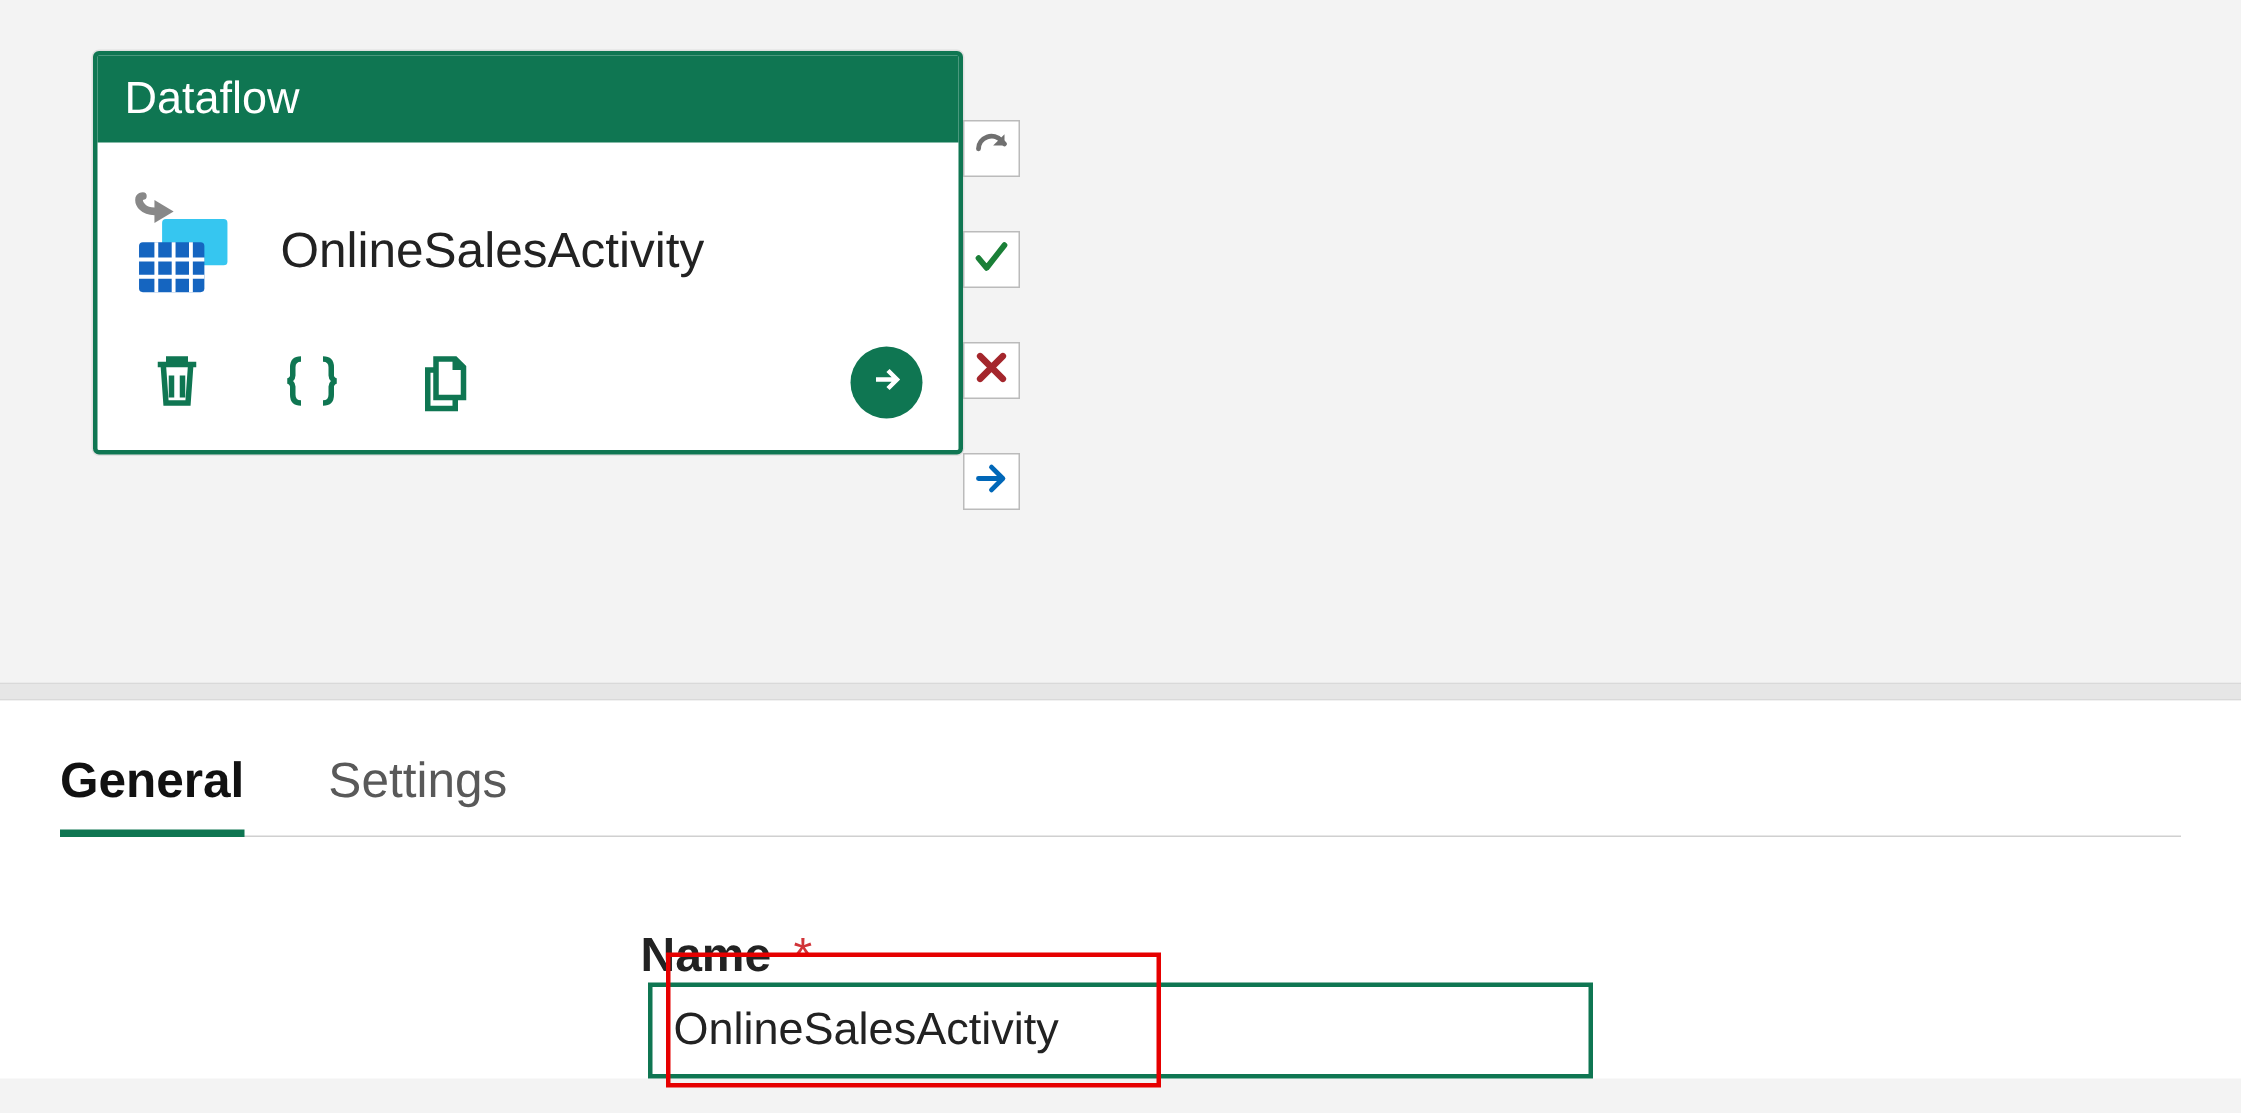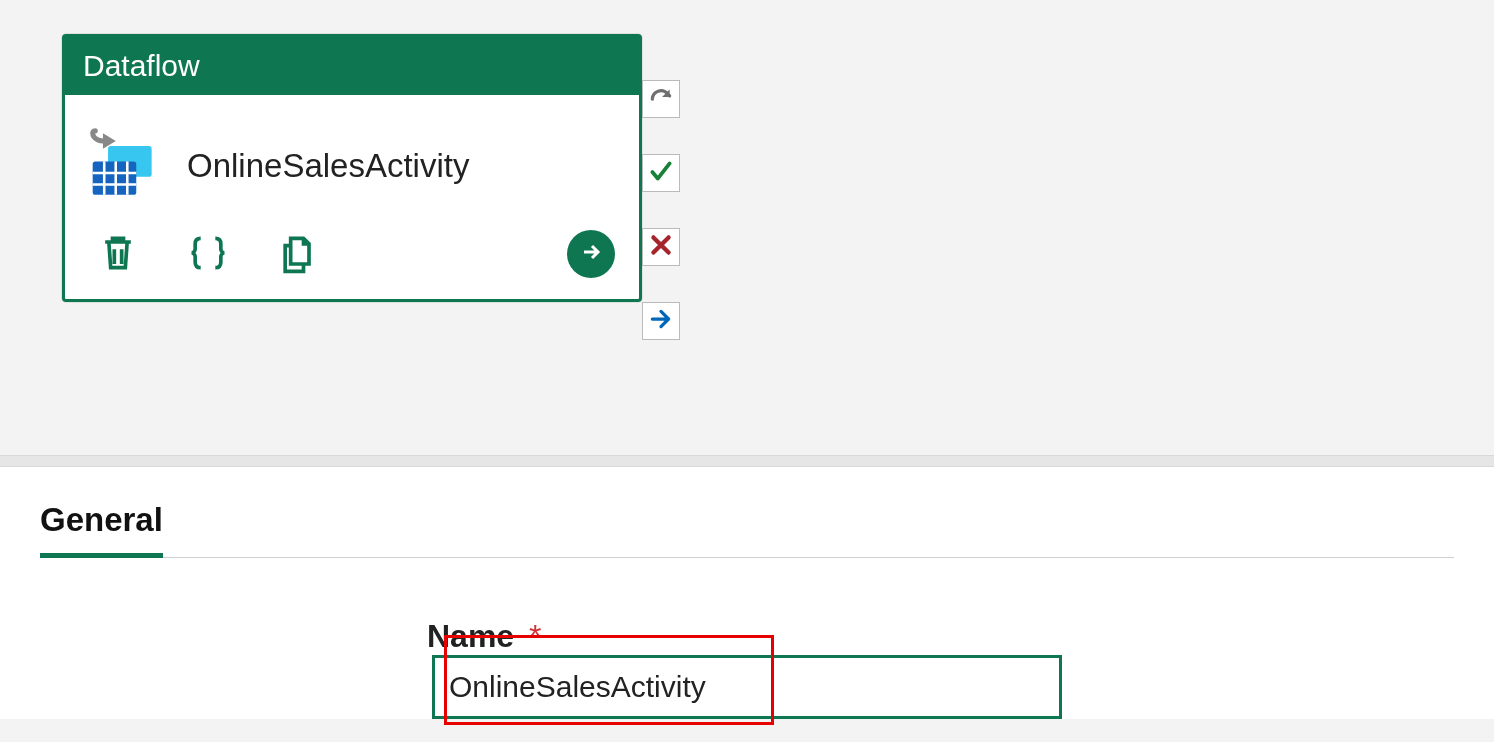--- a/index.html
+++ b/index.html
@@ -260,20 +260,21 @@
     </div>
   </div>
 
 </div>
 
 <div class="divider-strip"></div>
 
 <div class="panel">
   <div class="tabs">
     <div class="tab active">General</div>
+    <div class="tab">Settings</div>
   </div>
 
   <div class="form-row">
     <div class="form-label-wrap">
       <span class="form-label">Name</span>
       <span class="req">*</span>
     </div>
     <div class="input-wrap">
       <input class="name-input" type="text" value="OnlineSalesActivity" style="">
       <div class="highlight-box"></div>

